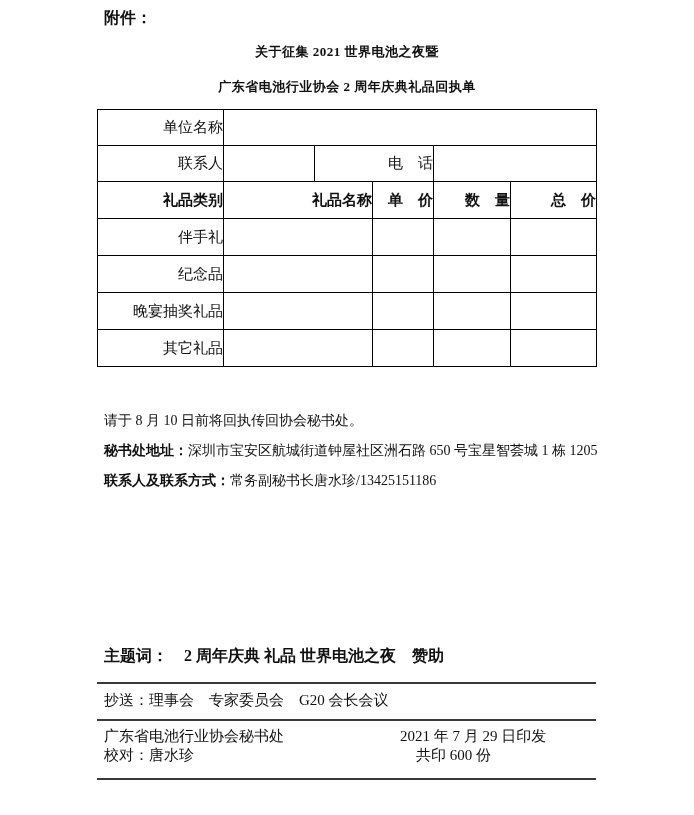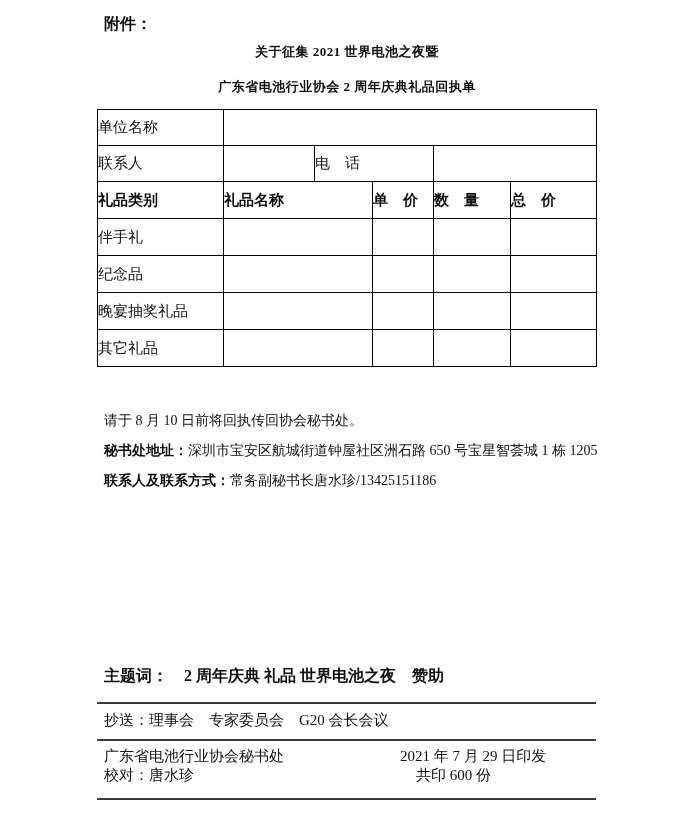--- a/index.html
+++ b/index.html
@@ -6,21 +6,21 @@
   html, body { background: #fff; }
   body {
     width: 694px; height: 815px;
     position: relative;
     font-family: "Liberation Serif", "DejaVu Serif", serif;
     color: #111;
     overflow: hidden;
   }
 
   .attachment-label {
-    position: absolute; left: 104px; top: 14px;
+    position: absolute; left: 104px; top: 8px;
     font-size: 16px; font-weight: bold;
   }
 
   .title-block {
     position: absolute; left: 87px; top: 41px; width: 520px;
     text-align: center;
   }
   .title-line {
     font-size: 13px; font-weight: bold; line-height: 22px;
     margin-bottom: 13px; letter-spacing: 0.5px;
@@ -28,39 +28,39 @@
 
   table.return-form {
     position: absolute; left: 97px; top: 109px;
     width: 499px;
     border-collapse: collapse;
     table-layout: fixed;
     font-size: 15px;
   }
   table.return-form td {
     border: 1.5px solid #000;
-    text-align: left;
+    text-align: right;
     vertical-align: middle;
     padding: 0;
     overflow: hidden;
   }
   tr.r1 td { height: 36px; }
   tr.r2 td { height: 36px; }
   tr.r3 td { height: 37px; font-weight: bold; }
   tr.body-row td { height: 37px; }
 
   .notes {
     position: absolute; left: 104px; top: 412px; width: 540px;
     font-size: 14px;
   }
   .notes .note-line { line-height: 18px; margin-bottom: 12px; white-space: nowrap; }
   .notes .bold-label { font-weight: bold; font-family: Liberation Serif, serif; }
 
   .doc-footer {
-    position: absolute; left: 97px; top: 664px; width: 499px;
+    position: absolute; left: 97px; top: 644px; width: 499px;
     font-size: 15px;
   }
   .rule { border-top: 2px solid #3a3a3a; height: 0; }
   .subject-row {
     padding: 2px 0 15px 7px;
     font-weight: bold; font-size: 16px;
     white-space: nowrap;
   }
   .subject-row .subject-label { margin-right: 16px; }
   .cc-row { padding: 7px 0 9px 7px; white-space: nowrap; }

